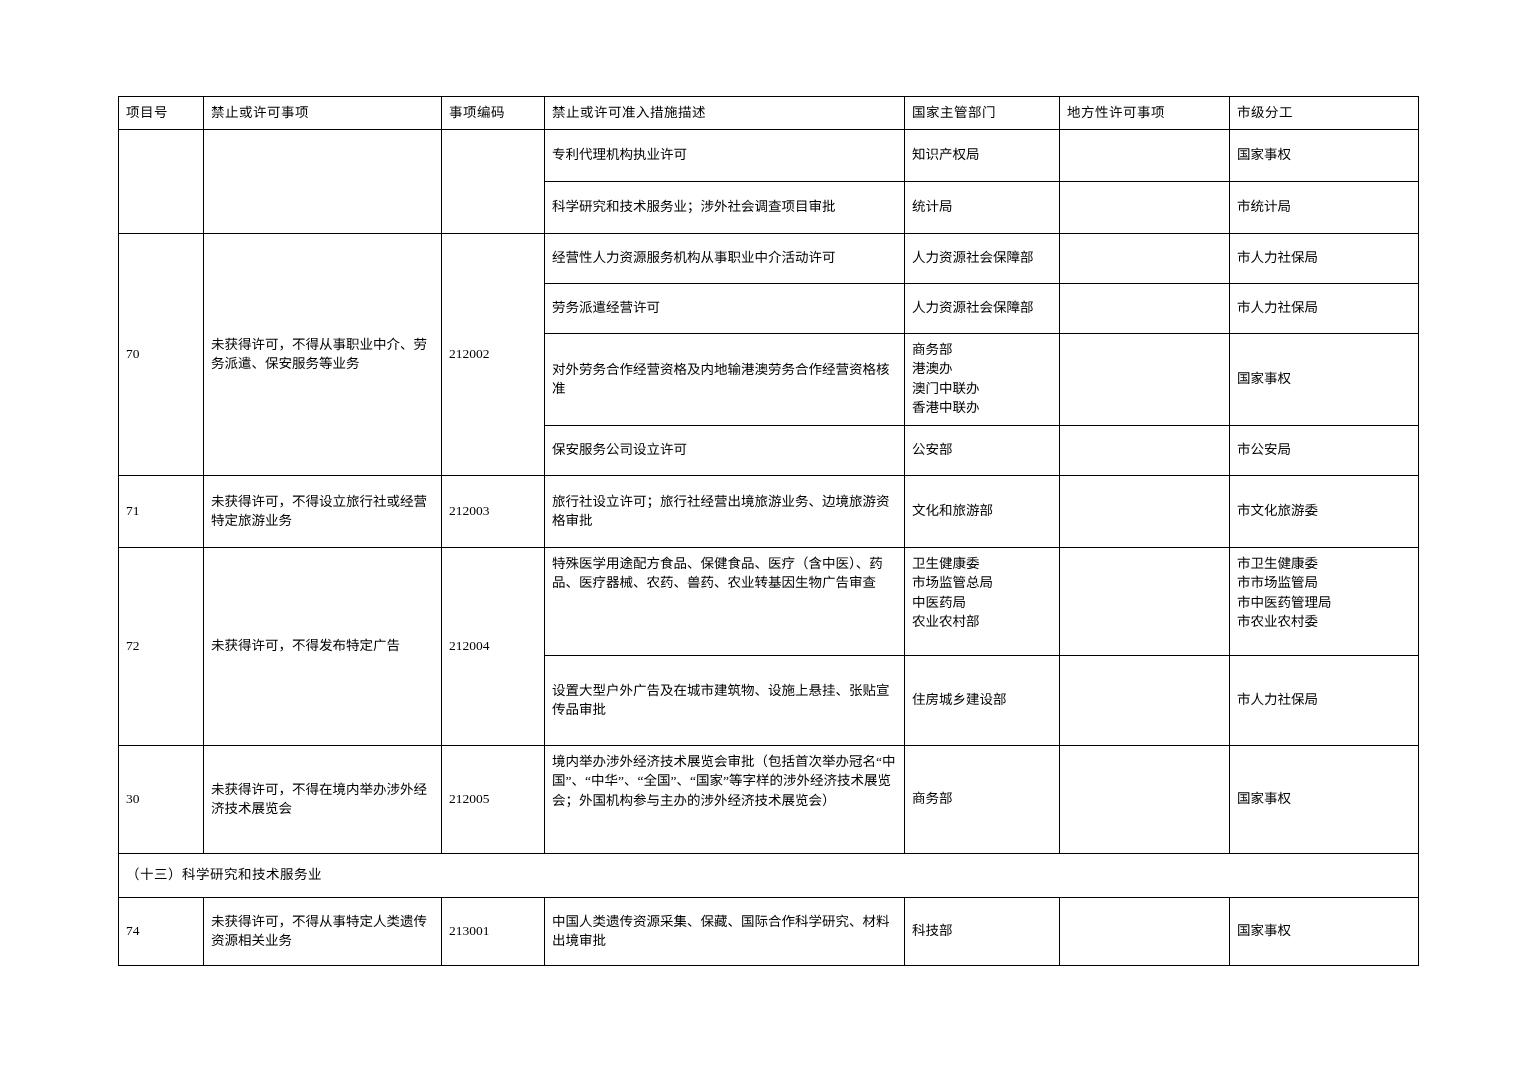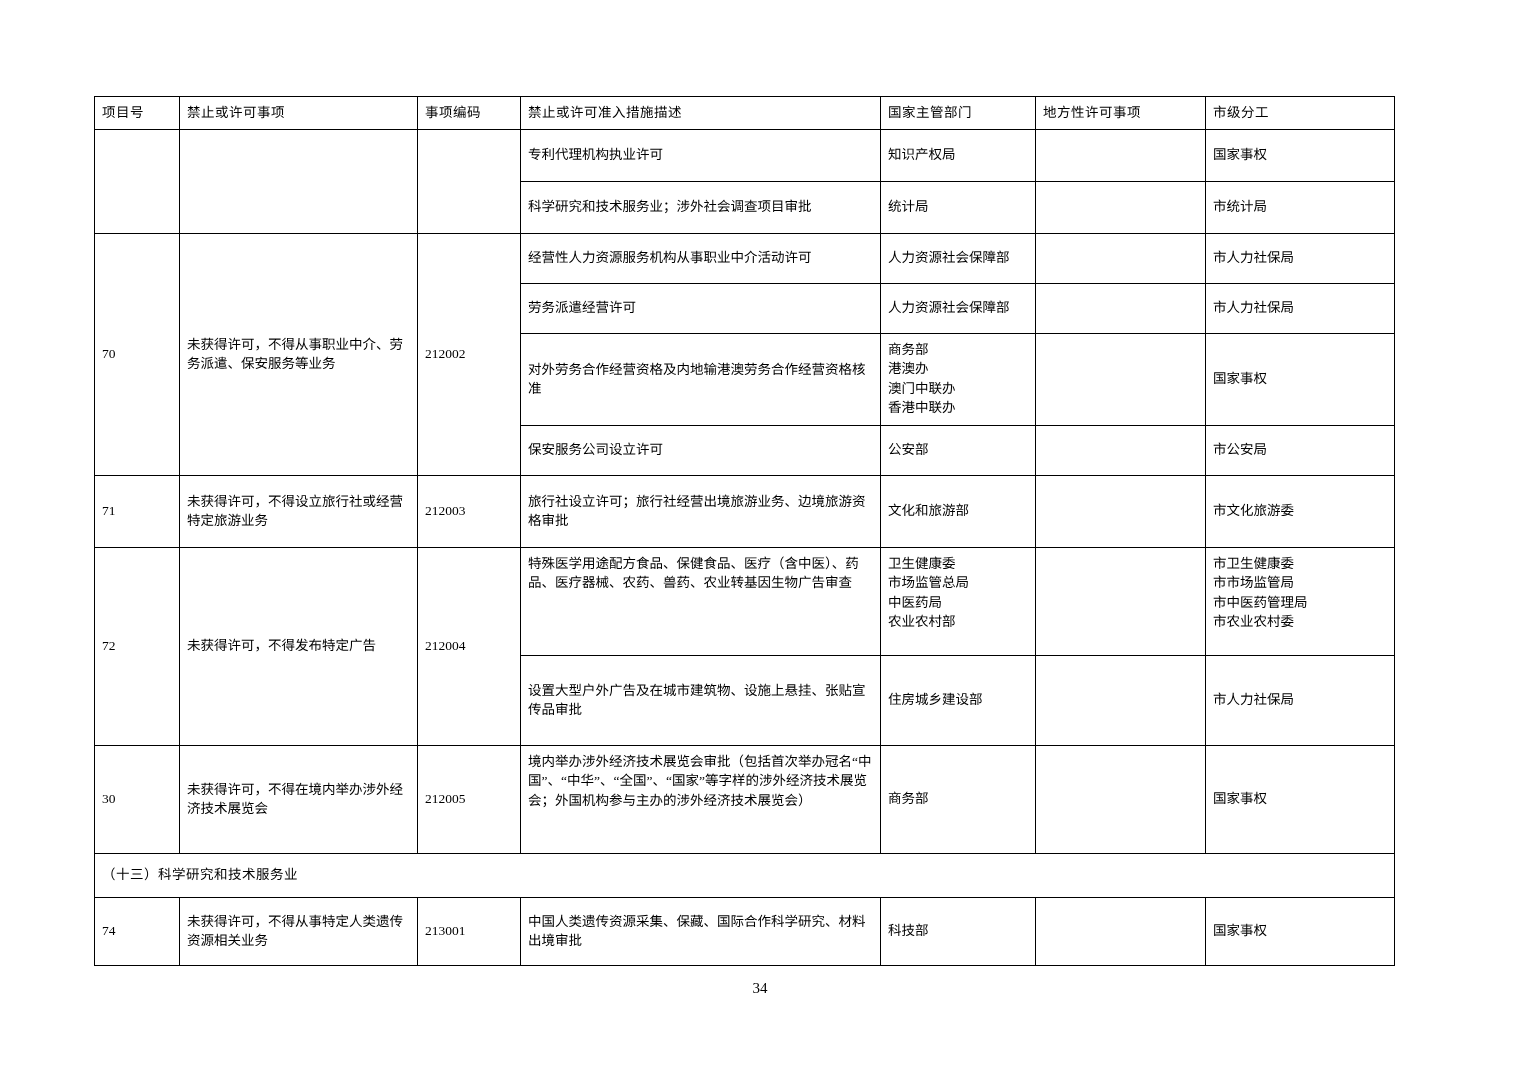--- a/index.html
+++ b/index.html
@@ -17,21 +17,21 @@
   }
   .page {
     position: absolute;
     left: 0; top: 0;
     width: 1520px;
     height: 1074px;
     box-sizing: border-box;
   }
   table.main {
     position: absolute;
-    left: 94px;
+    left: 118px;
     top: 96px;
     width: 1300px;
     border-collapse: collapse;
     table-layout: fixed;
   }
   table.main td, table.main th {
     border: 1px solid #000000;
     vertical-align: middle;
     padding: 6px 7px;
     font-weight: normal;
@@ -209,14 +209,13 @@
         <td>未获得许可，不得从事特定人类遗传资源相关业务</td>
         <td class="code">213001</td>
         <td class="multiline">中国人类遗传资源采集、保藏、国际合作科学研究、材料出境审批</td>
         <td class="multiline">科技部</td>
         <td></td>
         <td class="multiline bold">国家事权</td>
       </tr>
     </tbody>
   </table>
 
-  <div class="pagenum">34</div>
 </div>
 
 </body></html>

